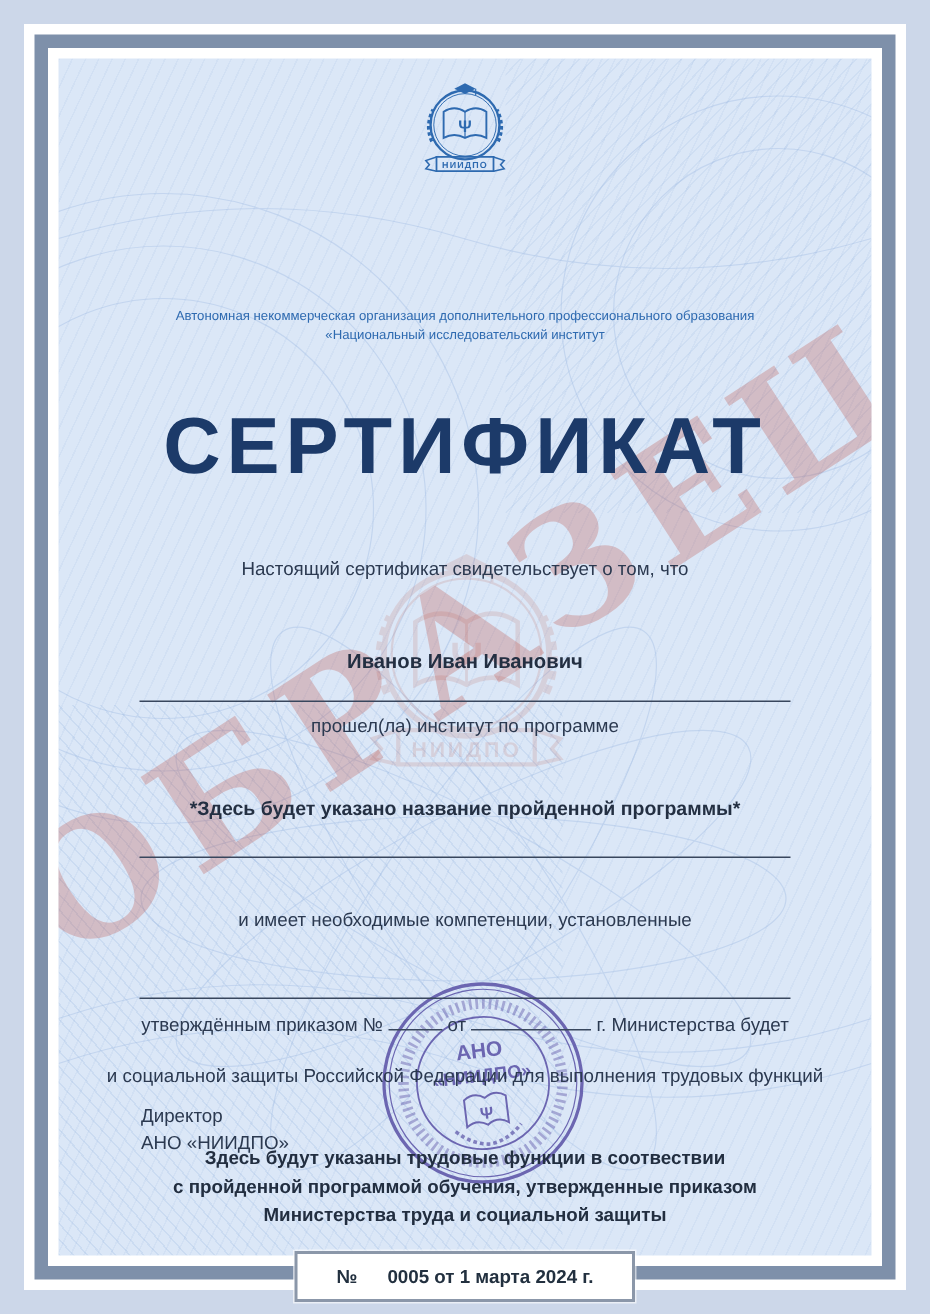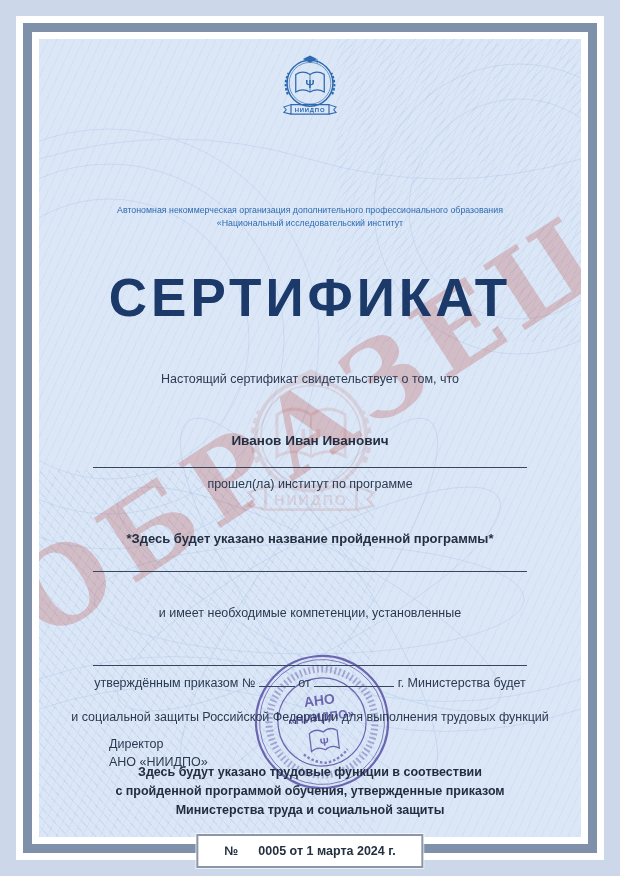--- a/index.html
+++ b/index.html
@@ -132,21 +132,21 @@
     <div class="abs body-t z" style="top:407px">
       <span>утверждённым приказом №</span>
       <span class="blank" style="width:36px"></span>
       <span>от</span>
       <span class="blank" style="width:80px"></span>
       <span>г. Министерства будет</span>
     </div>
     <div class="abs body-t z" style="top:427px">и социальной защиты Российской Федерации для выполнения трудовых функций</div>
 
     <div class="abs bold-block z" style="top:466px">
-      <div>Здесь будут указано трудовые функции в соотвествии</div>
+      <div>Здесь будут указаны трудовые функции в соотвествии</div>
       <div>с пройденной программой обучения, утвержденные приказом</div>
       <div>Министерства труда и социальной защиты</div>
 
     </div>
 
     <svg class="stamp" viewBox="0 0 140 140">
       <g stroke="#5d55a8" fill="none">
         <circle cx="70" cy="70" r="66" stroke-width="2.2"></circle>
         <circle cx="70" cy="70" r="62.5" stroke-width="0.8"></circle>
         <circle cx="70" cy="70" r="53" stroke-width="7" stroke-dasharray="1.8 2.6" opacity="0.5"></circle>
@@ -154,21 +154,21 @@
         <path d="M56,80 Q63,75 70,80 Q77,75 84,80 L84,98 Q77,93 70,98 Q63,93 56,98 Z" stroke-width="1.3"></path>
         <path d="M48,100 Q58,110 70,111 Q82,110 92,100" stroke-width="2.4" stroke-dasharray="2.5 2" opacity="0.8"></path>
       </g>
       <g fill="#5d55a8" text-anchor="middle" font-weight="bold">
         <text x="70" y="53" font-size="14">АНО</text>
         <text x="70" y="69" font-size="12">«НИИДПО»</text>
         <text x="70" y="94" font-size="11">Ψ</text>
       </g>
     </svg>
 
-    <div class="sig left-t z" style="position:absolute; left:70px; top:696px">
+    <div class="sig left-t z" style="position:absolute; left:55px; top:696px">
       <div>Директор</div>
       <div>АНО «НИИДПО»</div>
     </div>
 
   </div>
   </div>
   </div>
   </div>
 
   <div class="num-box">

